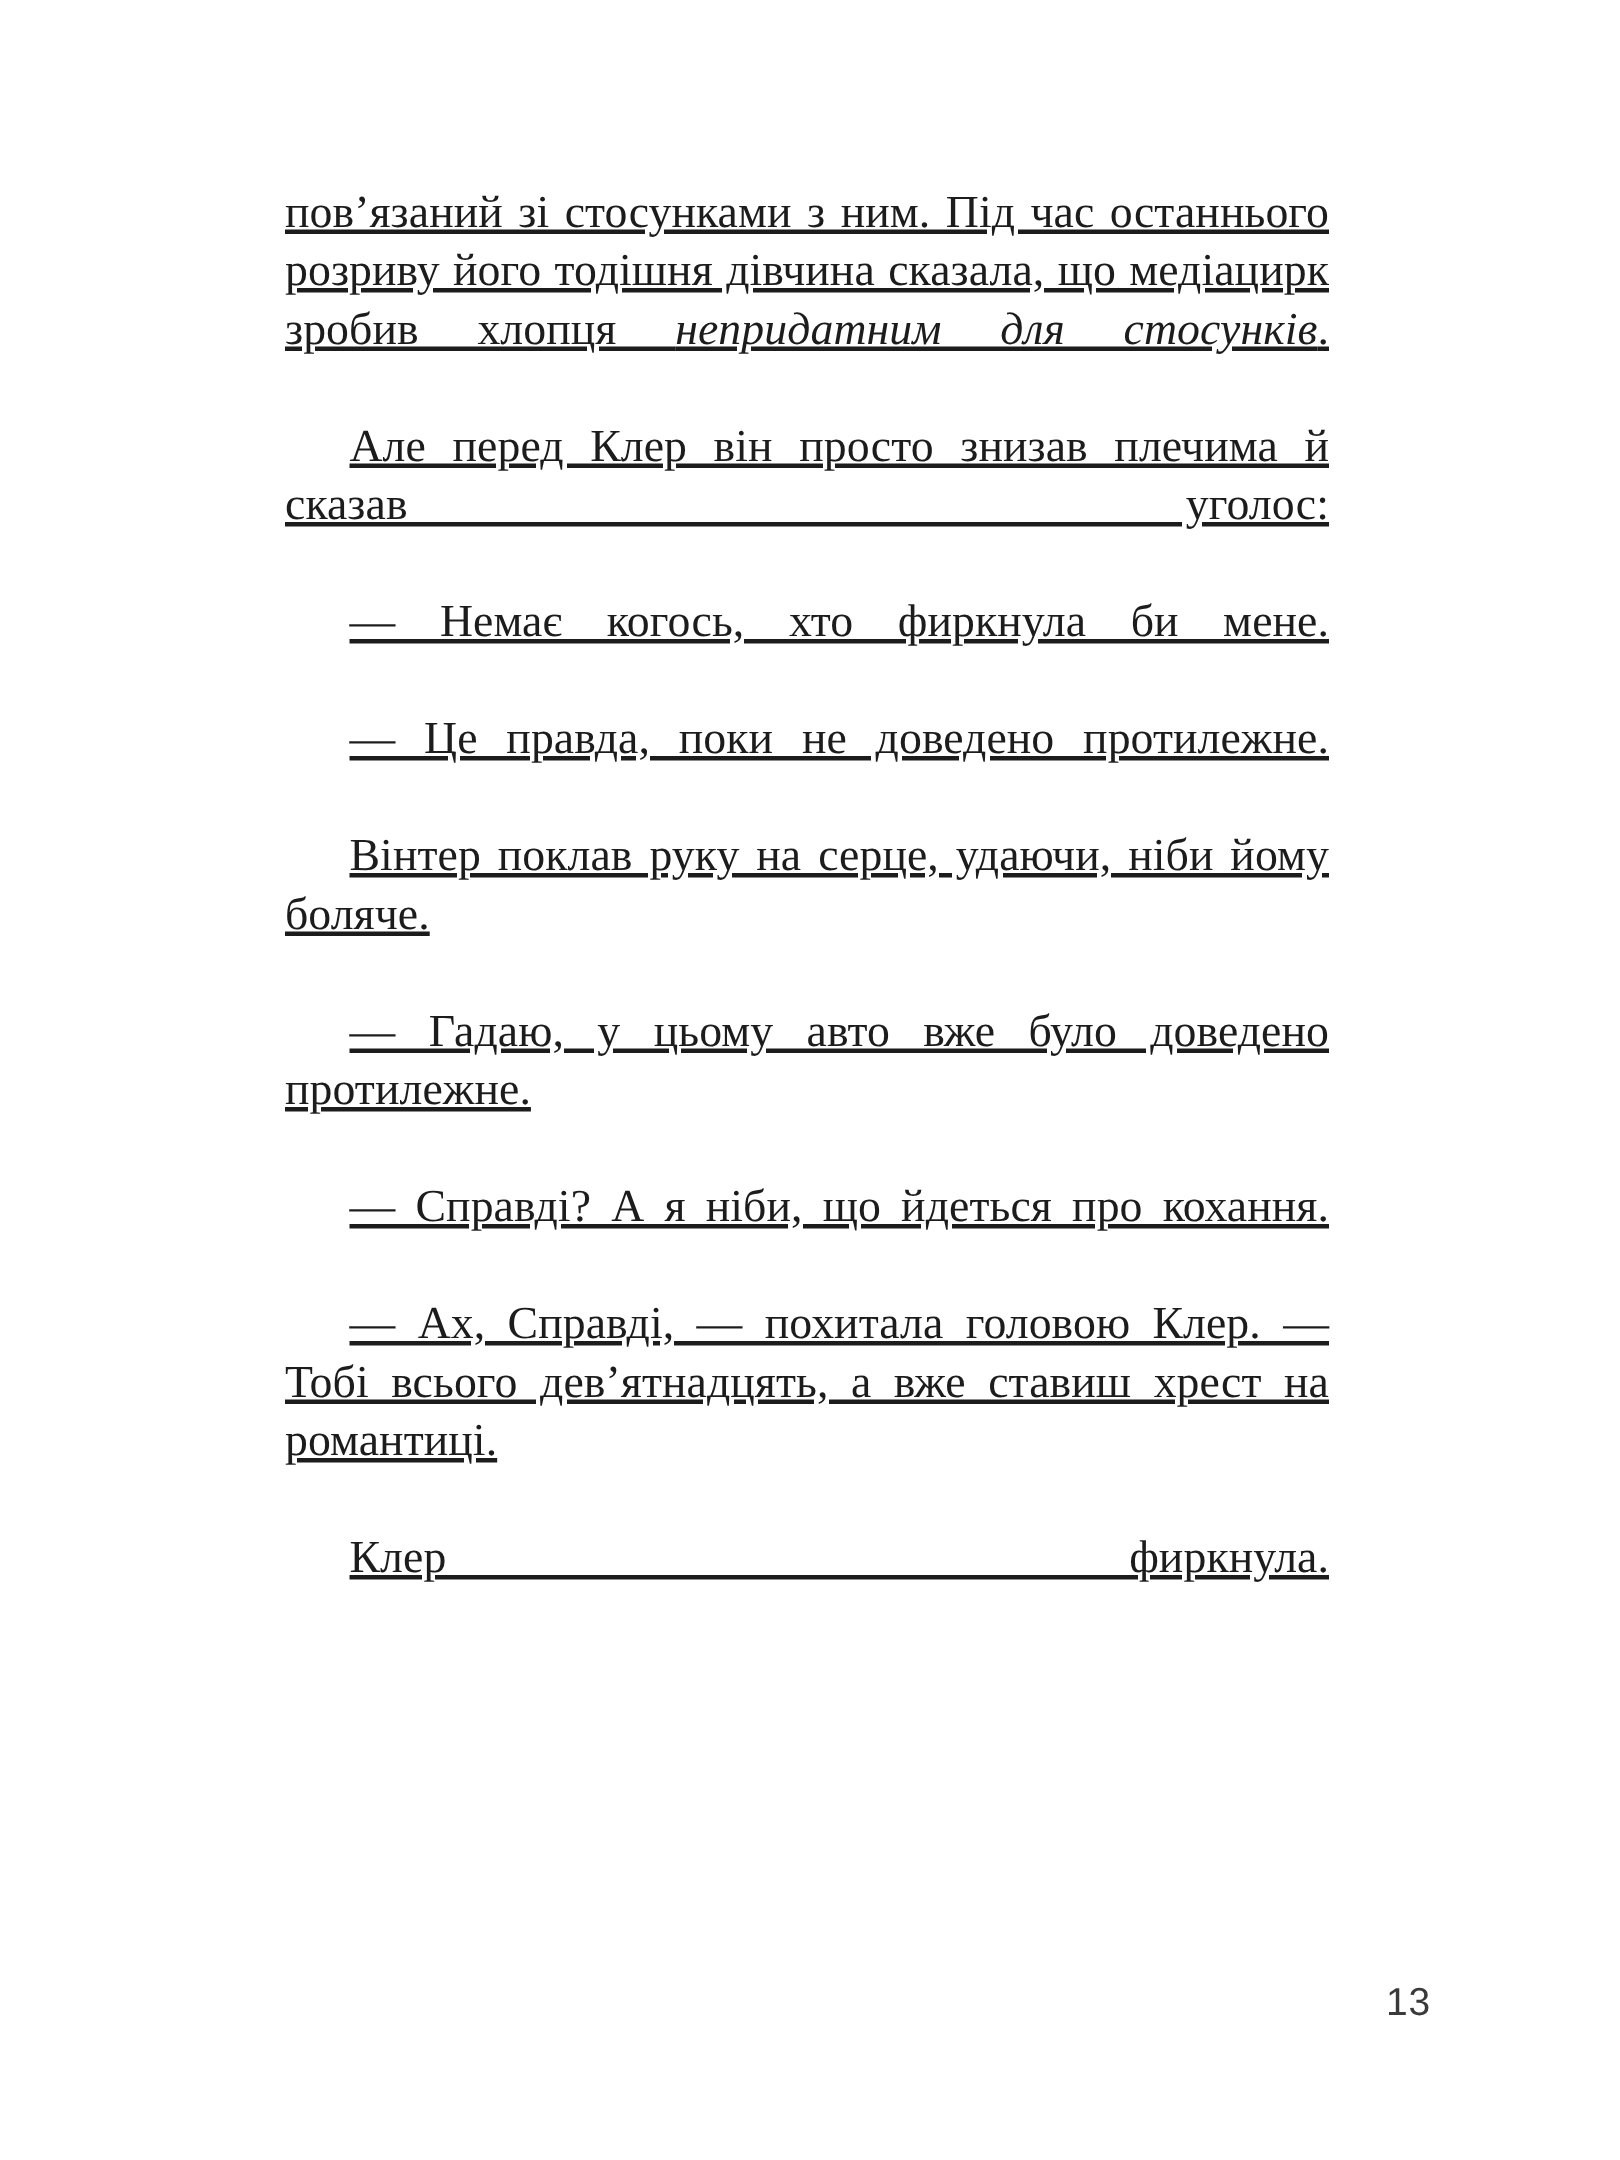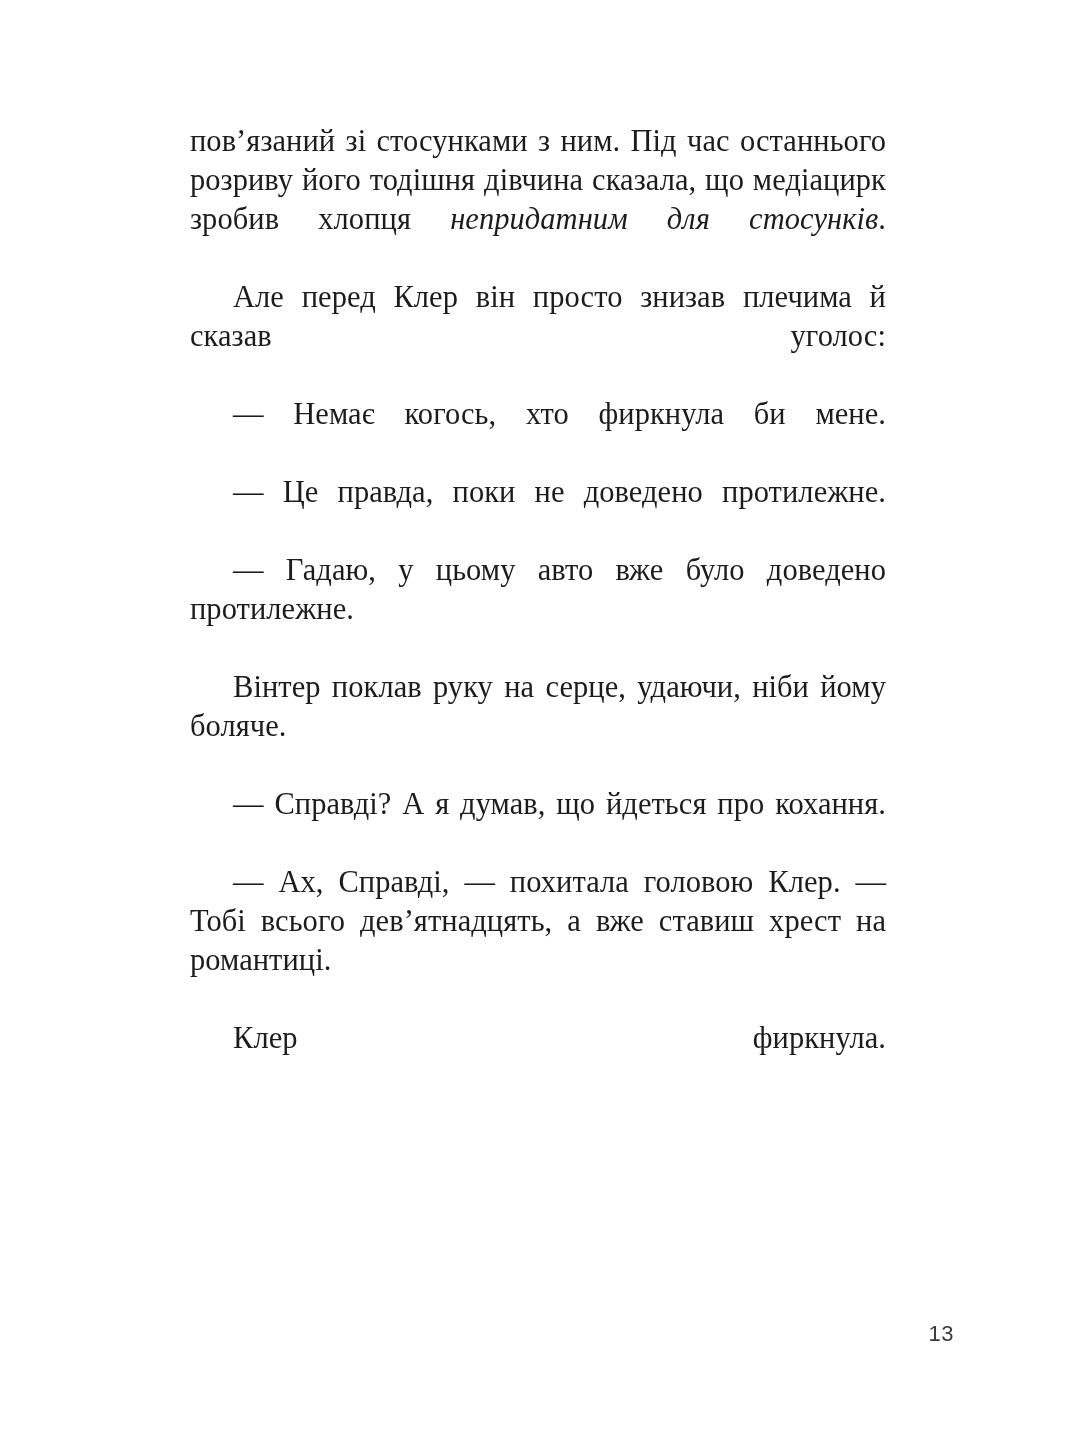--- a/index.html
+++ b/index.html
@@ -34,20 +34,21 @@
     line-height: 39px;
     letter-spacing: 0.05px;
     word-spacing: 0.2px;
     -webkit-font-smoothing: antialiased;
   }
 
   .para {
     margin: 0;
     text-indent: 43px;
     text-align: justify;
+    text-decoration: underline;
   }
 
   
   .para::after {
     content: "";
     display: inline-block;
     width: 100%;
   }
 
   .para.no-indent {
@@ -55,40 +56,40 @@
   }
 
   em, .ital {
     font-style: italic;
   }
 
   .page-number {
     position: absolute;
     right: 126px;
     top: 1318px;
-    font-size: 22px;
+    font-size: 26px;
     line-height: 32px;
     color: #3a3a3a;
     font-family: "Liberation Sans", "DejaVu Sans", sans-serif;
     letter-spacing: 0.5px;
     text-align: right;
   }
 </style>
 </head>
 <body>
 
 <div class="page">
 
   <div class="text-block">
       <p class="para no-indent"><span>пов’язаний зі стосунками з ним. Під час останнього розриву його тодішня дівчина сказала, що медіацирк зробив хлопця </span><em>непридатним для стосунків</em><span>.</span></p>
       <p class="para"><span>Але перед Клер він просто знизав плечима й сказав уголос:</span></p>
       <p class="para"><span>— Немає когось, хто фиркнула би мене.</span></p>
       <p class="para"><span>— Це правда, поки не доведено протилежне.</span></p>
+      <p class="para"><span>Вінтер поклав руку на серце, удаючи, ніби йому боляче.</span></p>
       <p class="para"><span>— Гадаю, у цьому авто вже було доведено протилежне.</span></p>
-      <p class="para"><span>Вінтер поклав руку на серце, удаючи, ніби йому боляче.</span></p>
-      <p class="para"><span>— Справді? А я думав, що йдеться про кохання.</span></p>
+      <p class="para"><span>— Справді? А я ніби, що йдеться про кохання.</span></p>
       <p class="para"><span>— Ах, Справді, — похитала головою Клер. — Тобі всього дев’ятнадцять, а вже ставиш хрест на романтиці.</span></p>
       <p class="para"><span>Клер фиркнула.</span></p>
     </div>
 
   <div class="page-number">13</div>
 
 </div>
 
 </body></html>

